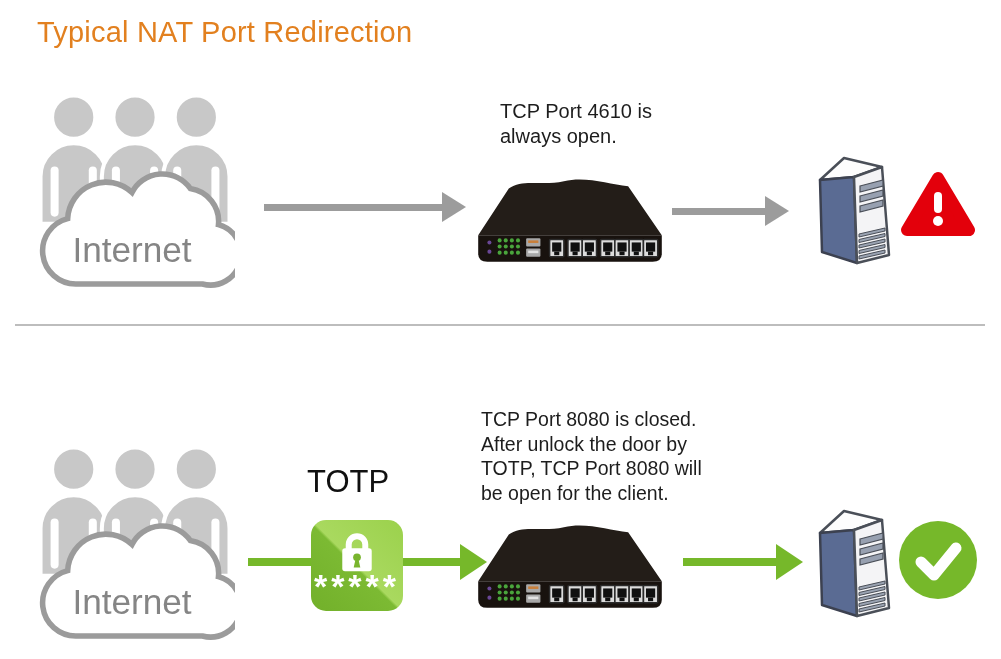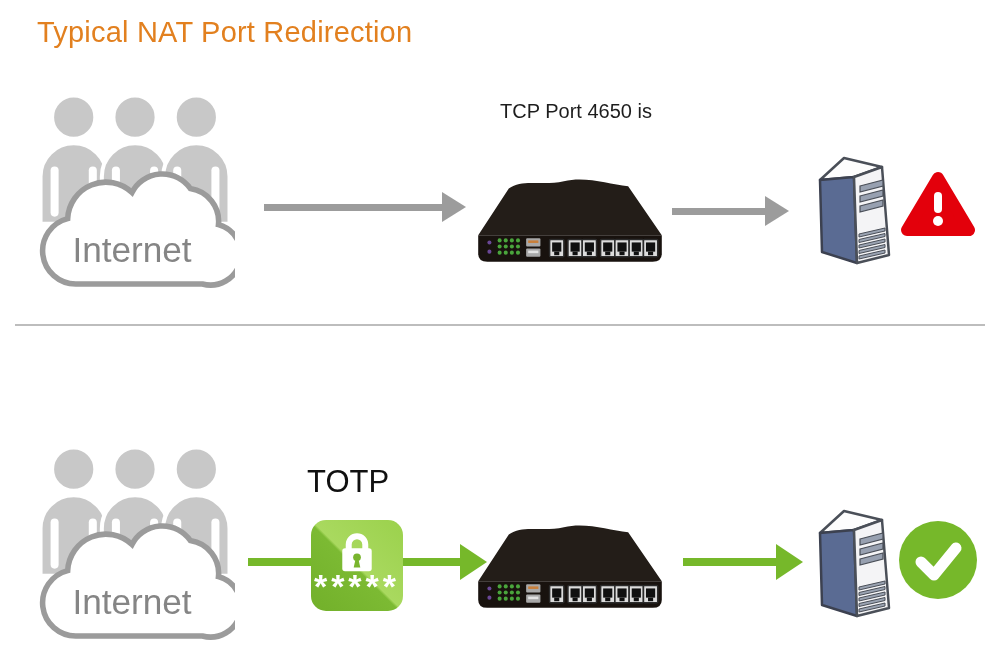--- a/index.html
+++ b/index.html
@@ -82,21 +82,22 @@
     <path class="cloud-shape" d="M47 191 a33 33 0 0 1 -8 -65 a38 38 0 0 1 64 -26 a34 34 0 0 1 58 -4 a33 33 0 0 1 28 36 a29 29 0 0 1 -16 59 Z"></path>
     <text class="internet-label" x="103" y="169" text-anchor="middle">Internet</text>
   </svg>
 
   <div class="arrow" style="left:264px;top:192px">
     <div class="shaft" style="width:178px"></div>
     <div class="head"></div>
   </div>
 
   <div class="note" style="left:500px;top:99px">
-    <div>TCP Port 4650 is</div>
+    <div>TCP Port 4610 is</div>
+    <div>always open.</div>
   </div>
 
   <svg class="abs" style="left:468px;top:171px" width="204" height="97" viewBox="0 0 200 95">
     <path d="M40 17 C54 7 72 15 94 10 C116 5 138 13 157 15 L190 63 L10 63 Z" fill="#231d18"></path>
     <path d="M10 63 H190 V81 Q190 89 181 89 H19 Q10 89 10 81 Z" fill="#18120e"></path>
     <g>
       <circle cx="21" cy="70" r="2" fill="#6a4796"></circle>
         <circle cx="21" cy="79" r="2" fill="#6a4796"></circle>
       <g fill="#4aa53c">
         <circle cx="31" cy="68" r="2"></circle>
@@ -224,20 +225,26 @@
   <div class="totp-icon">
     <svg class="lock" width="46" height="46" viewBox="0 0 50 50">
       <path d="M16 26 V19 a9 9 0 0 1 18 0 V26" stroke="#fff" stroke-width="6.5" fill="none"></path>
       <rect x="9" y="23" width="32" height="25" rx="3" fill="#fff"></rect>
       <circle cx="25" cy="33" r="4.2" fill="#79b52e"></circle>
       <polygon points="23.4,35 26.6,35 28.6,44 21.4,44" fill="#79b52e"></polygon>
     </svg>
     <div class="totp-stars">*****</div>
   </div>
 
+  <div class="note small" style="left:481px;top:407px">
+    <div>TCP Port 8080 is closed.</div>
+    <div>After unlock the door by</div>
+    <div>TOTP, TCP Port 8080 will</div>
+    <div>be open for the client.</div>
+  </div>
 
   <svg class="abs" style="left:468px;top:517px" width="204" height="97" viewBox="0 0 200 95">
     <path d="M40 17 C54 7 72 15 94 10 C116 5 138 13 157 15 L190 63 L10 63 Z" fill="#231d18"></path>
     <path d="M10 63 H190 V81 Q190 89 181 89 H19 Q10 89 10 81 Z" fill="#18120e"></path>
     <g>
       <circle cx="21" cy="70" r="2" fill="#6a4796"></circle>
         <circle cx="21" cy="79" r="2" fill="#6a4796"></circle>
       <g fill="#4aa53c">
         <circle cx="31" cy="68" r="2"></circle>
           <circle cx="37" cy="68" r="2"></circle>

